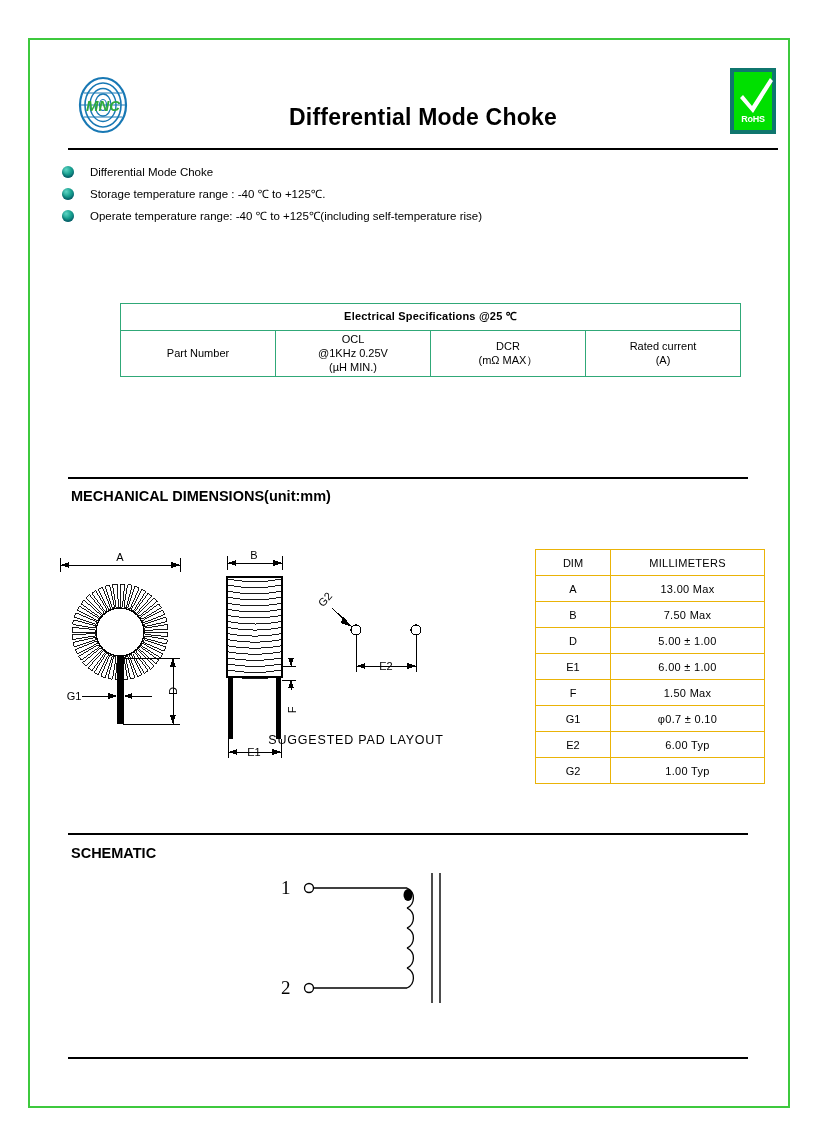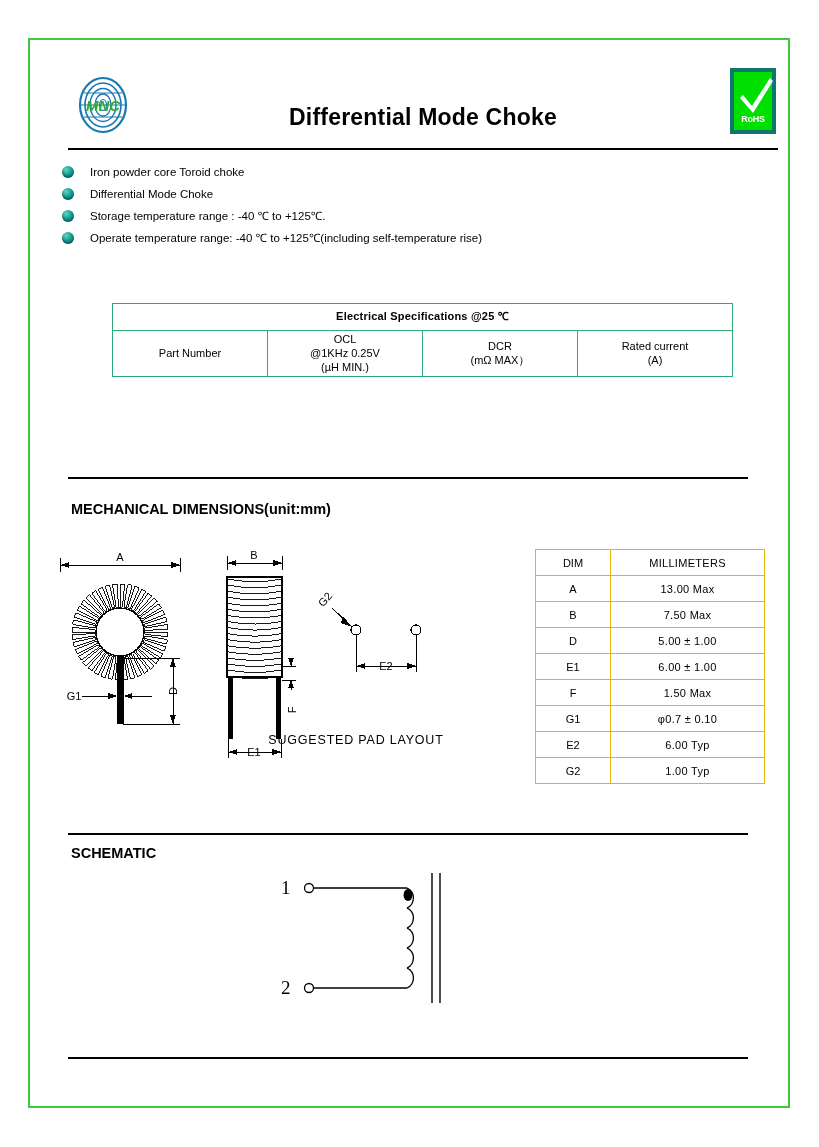--- a/index.html
+++ b/index.html
@@ -116,21 +116,21 @@
   }
   .feature-text {
     font-size: 11.5px;
     font-family: "Liberation Sans", sans-serif;
     white-space: nowrap;
   }
 
   
   #spec-table-wrap {
     position: absolute;
-    left: 112px;
+    left: 120px;
     top: 303px;
     width: 621px;
   }
   table.spec {
     border-collapse: collapse;
     width: 100%;
     table-layout: fixed;
   }
   table.spec td {
     border: 1px solid #30a878;
@@ -166,21 +166,21 @@
     border-top: 2px solid #000;
   }
   .section-title {
     position: absolute;
     left: 71px;
     font-size: 14.5px;
     font-weight: bold;
     font-family: "Liberation Sans", sans-serif;
   }
   #rule-mech   { top: 477px; }
-  #title-mech  { top: 501px; }
+  #title-mech  { top: 488px; }
   #rule-schem  { top: 833px; }
   #title-schem { top: 845px; }
   #rule-bottom { top: 1057px; }
 
   
   #mech-drawings {
     position: absolute;
     left: 60px;
     top: 540px;
     width: 470px;
@@ -255,24 +255,20 @@
     <svg id="rohs-check" viewBox="0 0 36 38">
       <path d="M5 19 L14 30 L32 2 L30 34 L13 36 Z" fill="#ffffff" opacity="0"></path>
       <path d="M4 18 L13 29 L31 1 L34 4 L14 36 L1 21 Z" fill="#ffffff"></path>
     </svg>
     <div id="rohs-text">RoHS</div>
   </div>
 </div>
 <div id="header-rule"></div>
 
 <div id="features">
-  <div class="feature-row">
-    <span class="bullet-dot"></span>
-    <span class="feature-text">Iron powder core Toroid choke</span>
-  </div>
   <div class="feature-row">
     <span class="bullet-dot"></span>
     <span class="feature-text">Differential Mode Choke</span>
   </div>
   <div class="feature-row">
     <span class="bullet-dot"></span>
     <span class="feature-text">Storage temperature range :  -40 ℃ to +125℃.</span>
   </div>
   <div class="feature-row">
     <span class="bullet-dot"></span>

